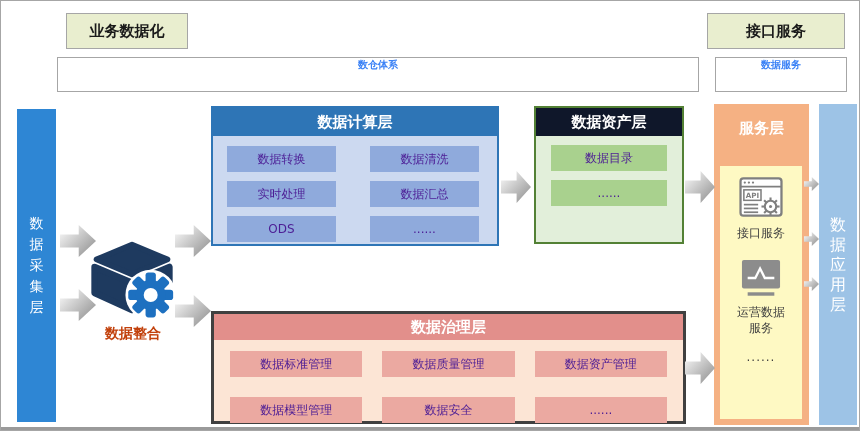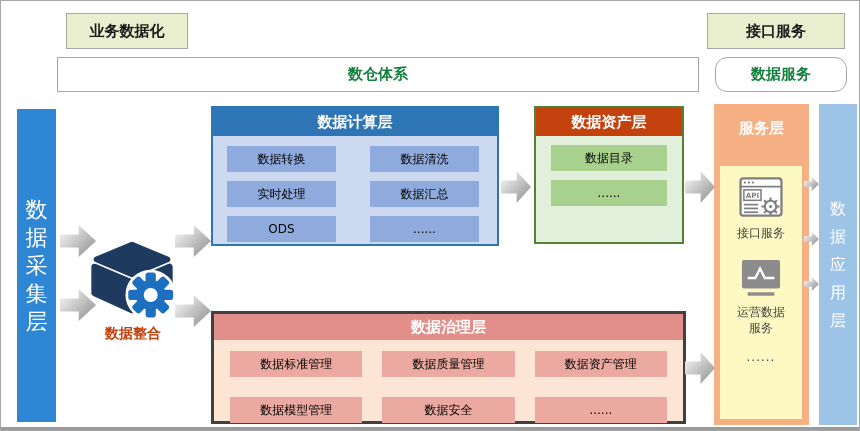--- a/index.html
+++ b/index.html
@@ -10,50 +10,50 @@
 
   
   .top-box{position:absolute;top:12px;height:34px;background:#e9eecf;border:1px solid #a6a6a6;
            display:flex;align-items:center;justify-content:center;font-size:15px;font-weight:bold;color:#1a1a1a;}
   .tb1{left:65px;width:120px;}
   .tb2{left:247px;width:438px;}
   .tb3{left:706px;width:136px;}
 
   
   .sys-box{position:absolute;top:56px;height:33px;background:#ffffff;border:1px solid #a6a6a6;
-           display:flex;align-items:center;justify-content:center;font-size:15px;font-weight:bold;color:#15803d;}
+           display:flex;align-items:flex-start;justify-content:center;font-size:10px;font-weight:bold;color:#3b82f6;}
   .sys-warehouse{left:56px;width:640px;}
-  .sys-service{left:714px;width:130px;border-radius:12px;}
+  .sys-service{left:714px;width:130px;}
 
   
   .vbar{position:absolute;display:flex;align-items:center;justify-content:center;color:#ffffff;}
-  .vbar .vtext{width:1.05em;word-break:break-all;text-align:center;line-height:28px;font-size:22px;}
+  .vbar .vtext{width:1.05em;word-break:break-all;text-align:center;line-height:21px;font-size:14px;}
   .bar-collect{left:16px;top:108px;width:39px;height:313px;background:#2e86d4;}
   .bar-apply{left:818px;top:103px;width:38px;height:321px;background:#9dc3e6;}
-  .bar-apply .vtext{font-size:16px;line-height:28px;text-align:center;}
+  .bar-apply .vtext{font-size:16px;line-height:20px;text-align:center;}
 
   
   .cube-wrap{position:absolute;left:84px;top:236px;width:94px;height:86px;}
   .cube-label{position:absolute;left:62px;top:324px;width:140px;text-align:center;
               font-size:14px;font-weight:bold;color:#c2410c;}
 
   
   .layer{position:absolute;box-sizing:border-box;}
   .layer-header{display:flex;align-items:center;justify-content:center;color:#fff;
                 font-size:15px;font-weight:bold;}
-  .cell{display:flex;align-items:center;justify-content:center;color:#000000;font-size:12px;height:26px;}
+  .cell{display:flex;align-items:center;justify-content:center;color:#4c1d95;font-size:12px;height:26px;}
 
   .computing{left:210px;top:105px;width:288px;height:140px;border:2px solid #2e75b6;background:#ccd9f0;}
   .computing .layer-header{height:28px;background:#2e75b6;}
   .computing .grid{display:grid;grid-template-columns:1fr 1fr;column-gap:34px;row-gap:9px;
                    padding:10px 18px 0 14px;}
   .computing .cell{background:#8faadc;}
 
   .assetbox{left:533px;top:105px;width:150px;height:138px;border:2px solid #538135;background:#e2efda;}
-  .assetbox .layer-header{height:28px;background:#c2410c;}
+  .assetbox .layer-header{height:28px;background:#0f172a;}
   .assetbox .stack{display:flex;flex-direction:column;gap:9px;padding:9px 15px 0 15px;}
   .assetbox .cell{background:#a9d18e;}
 
   .governance{left:210px;top:310px;width:475px;height:113px;border:3px solid #404040;background:#fce5d5;}
   .governance .layer-header{height:26px;background:#e28f8b;}
   .governance .grid{display:grid;grid-template-columns:1fr 1fr 1fr;column-gap:40px;row-gap:8px;
                     padding:11px 16px 0 16px;gap:20px;}
   .governance .cell{background:#eba9a1;}
 
   

